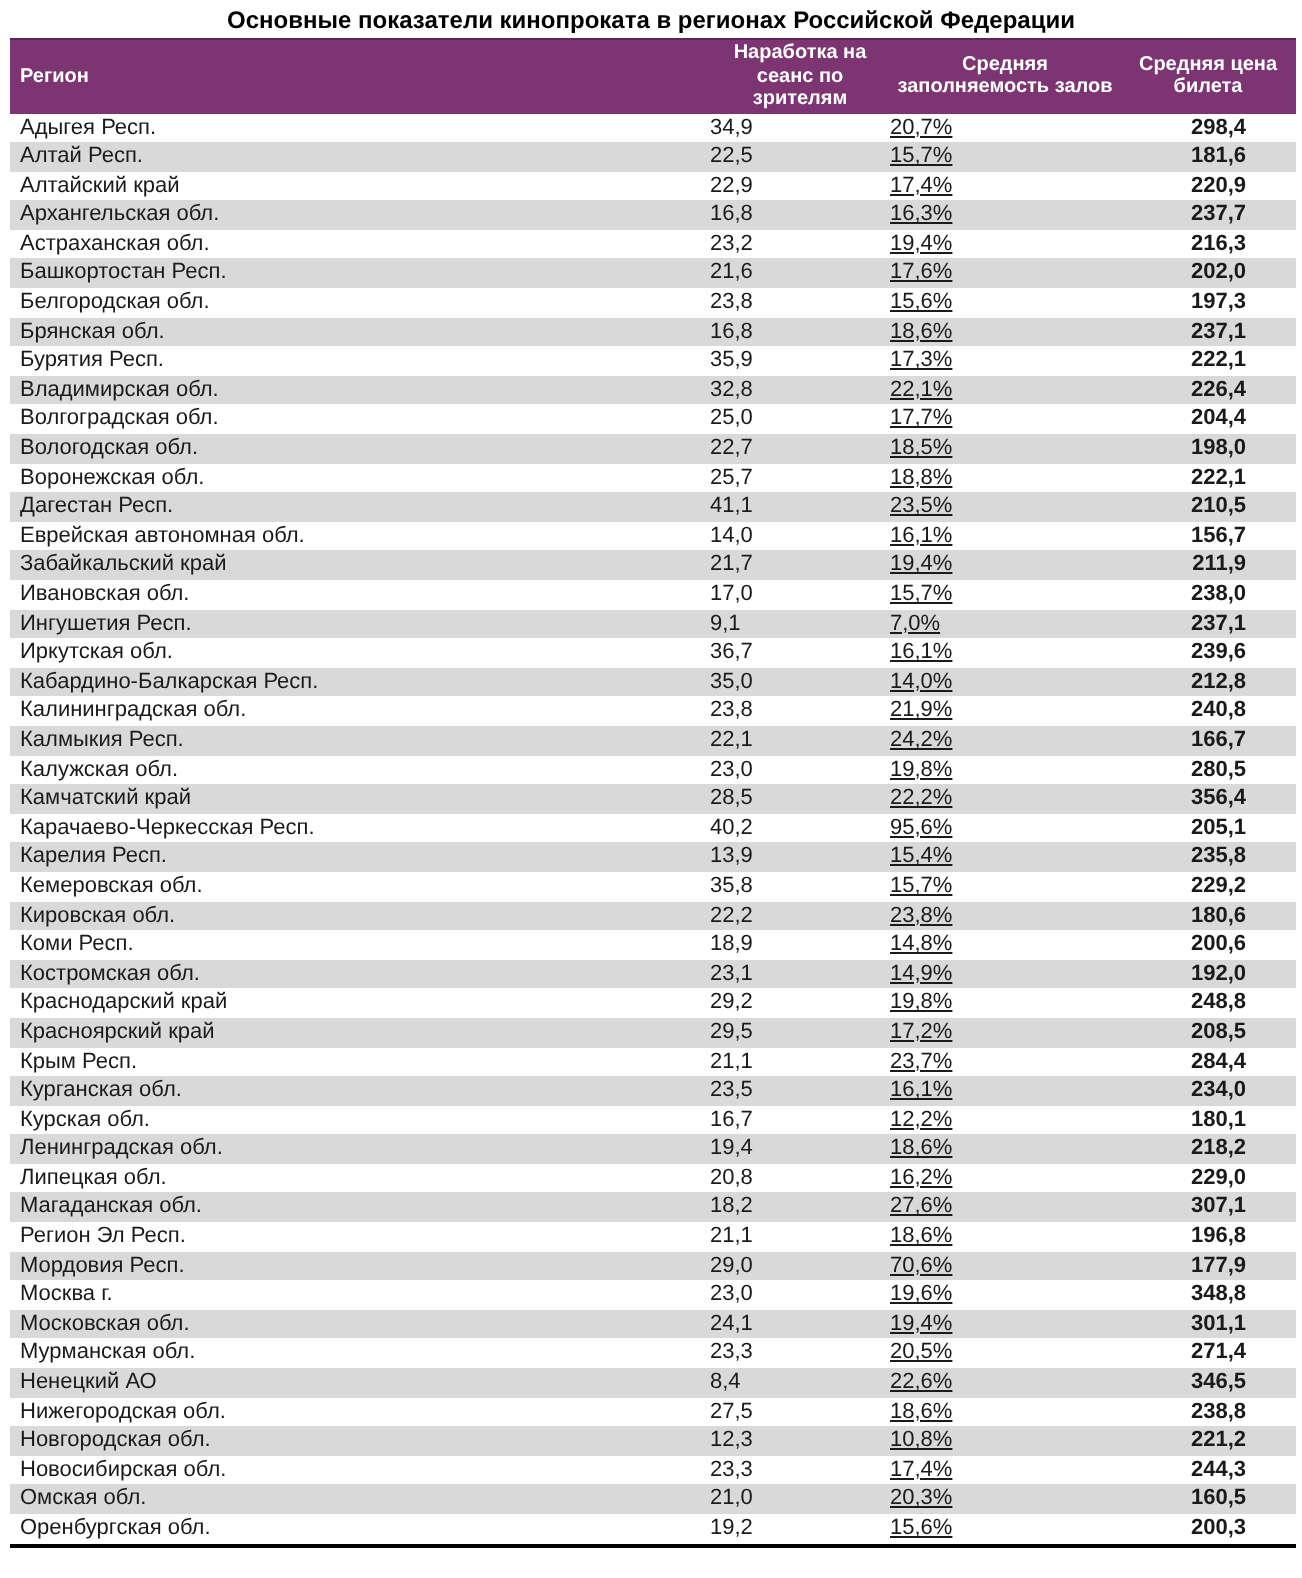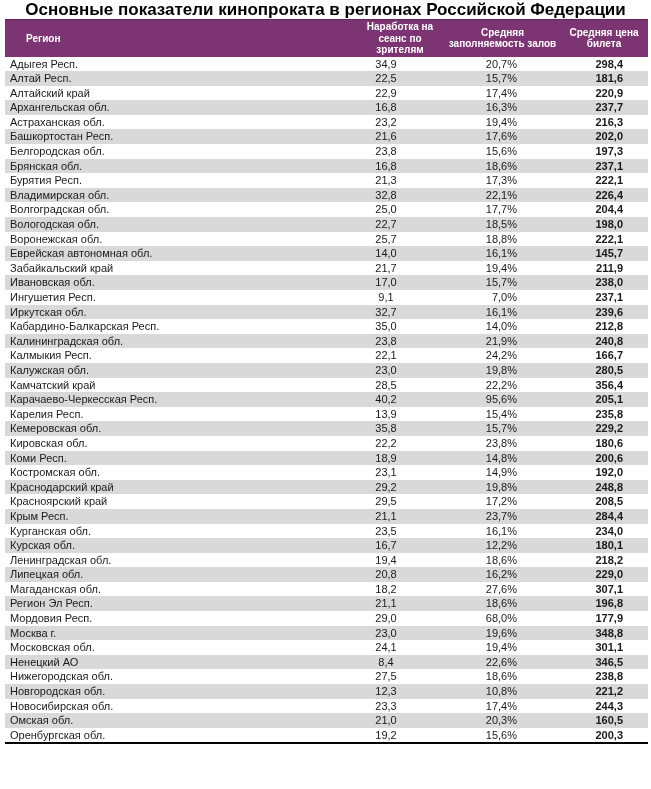--- a/index.html
+++ b/index.html
@@ -7,21 +7,21 @@
   body {
     width: 651px; height: 789px;
     background: #ffffff;
     font-family: "Liberation Sans", sans-serif;
     overflow: hidden;
   }
   .title {
     height: 19px;
     line-height: 20px;
     text-align: center;
-    font-size: 17px;
+    font-size: 12px;
     font-weight: bold;
     color: #000000;
   }
   table.report {
     border-collapse: collapse;
     table-layout: fixed;
     width: 643px;
     margin-left: 5px;
     border-bottom: 2px solid #000000;
   }
@@ -36,36 +36,36 @@
     color: #ffffff;
     font-size: 10px;
     line-height: 11.5px;
     font-weight: bold;
     text-align: center;
     vertical-align: middle;
     padding: 0;
   }
   thead th.th-region {
     text-align: left;
-    padding-left: 21px;
+    padding-left: 5px;
   }
   tbody tr { height: 14.6px; }
   tbody tr:nth-child(even) { background: #d9d9d9; }
   tbody td {
     font-size: 11px;
     line-height: 14.6px;
     padding: 0;
     color: #1a1a1a;
     white-space: nowrap;
     overflow: hidden;
     vertical-align: middle;
   }
   td.cell-region { padding-left: 5px; text-align: left; }
-  td.cell-v1 { text-align: center; padding-right: 28px; }
-  td.cell-v2 { text-align: right; padding-right: 43px; }
+  td.cell-v1 { text-align: left; padding-right: 28px; }
+  td.cell-v2 { padding-right: 43px; text-decoration: underline; }
   td.cell-v3 { text-align: right; padding-right: 25px; font-weight: bold; }
 </style>
 </head>
 <body>
 
 <div>
   <div class="title">Основные показатели кинопроката в регионах Российской Федерации</div>
 
   <table class="report">
     <colgroup>
@@ -126,21 +126,21 @@
           <td class="cell-v3">197,3</td>
         </tr>
         <tr>
           <td class="cell-region">Брянская обл.</td>
           <td class="cell-v1">16,8</td>
           <td class="cell-v2">18,6%</td>
           <td class="cell-v3">237,1</td>
         </tr>
         <tr>
           <td class="cell-region">Бурятия Респ.</td>
-          <td class="cell-v1">21,3</td>
+          <td class="cell-v1">35,9</td>
           <td class="cell-v2">17,3%</td>
           <td class="cell-v3">222,1</td>
         </tr>
         <tr>
           <td class="cell-region">Владимирская обл.</td>
           <td class="cell-v1">32,8</td>
           <td class="cell-v2">22,1%</td>
           <td class="cell-v3">226,4</td>
         </tr>
         <tr>
@@ -155,24 +155,30 @@
           <td class="cell-v2">18,5%</td>
           <td class="cell-v3">198,0</td>
         </tr>
         <tr>
           <td class="cell-region">Воронежская обл.</td>
           <td class="cell-v1">25,7</td>
           <td class="cell-v2">18,8%</td>
           <td class="cell-v3">222,1</td>
         </tr>
         <tr>
+          <td class="cell-region">Дагестан Респ.</td>
+          <td class="cell-v1">41,1</td>
+          <td class="cell-v2">23,5%</td>
+          <td class="cell-v3">210,5</td>
+        </tr>
+        <tr>
           <td class="cell-region">Еврейская автономная обл.</td>
           <td class="cell-v1">14,0</td>
           <td class="cell-v2">16,1%</td>
-          <td class="cell-v3">145,7</td>
+          <td class="cell-v3">156,7</td>
         </tr>
         <tr>
           <td class="cell-region">Забайкальский край</td>
           <td class="cell-v1">21,7</td>
           <td class="cell-v2">19,4%</td>
           <td class="cell-v3">211,9</td>
         </tr>
         <tr>
           <td class="cell-region">Ивановская обл.</td>
           <td class="cell-v1">17,0</td>
@@ -180,21 +186,21 @@
           <td class="cell-v3">238,0</td>
         </tr>
         <tr>
           <td class="cell-region">Ингушетия Респ.</td>
           <td class="cell-v1">9,1</td>
           <td class="cell-v2">7,0%</td>
           <td class="cell-v3">237,1</td>
         </tr>
         <tr>
           <td class="cell-region">Иркутская обл.</td>
-          <td class="cell-v1">32,7</td>
+          <td class="cell-v1">36,7</td>
           <td class="cell-v2">16,1%</td>
           <td class="cell-v3">239,6</td>
         </tr>
         <tr>
           <td class="cell-region">Кабардино-Балкарская Респ.</td>
           <td class="cell-v1">35,0</td>
           <td class="cell-v2">14,0%</td>
           <td class="cell-v3">212,8</td>
         </tr>
         <tr>
@@ -307,34 +313,40 @@
         </tr>
         <tr>
           <td class="cell-region">Регион Эл Респ.</td>
           <td class="cell-v1">21,1</td>
           <td class="cell-v2">18,6%</td>
           <td class="cell-v3">196,8</td>
         </tr>
         <tr>
           <td class="cell-region">Мордовия Респ.</td>
           <td class="cell-v1">29,0</td>
-          <td class="cell-v2">68,0%</td>
+          <td class="cell-v2">70,6%</td>
           <td class="cell-v3">177,9</td>
         </tr>
         <tr>
           <td class="cell-region">Москва г.</td>
           <td class="cell-v1">23,0</td>
           <td class="cell-v2">19,6%</td>
           <td class="cell-v3">348,8</td>
         </tr>
         <tr>
           <td class="cell-region">Московская обл.</td>
           <td class="cell-v1">24,1</td>
           <td class="cell-v2">19,4%</td>
           <td class="cell-v3">301,1</td>
+        </tr>
+        <tr>
+          <td class="cell-region">Мурманская обл.</td>
+          <td class="cell-v1">23,3</td>
+          <td class="cell-v2">20,5%</td>
+          <td class="cell-v3">271,4</td>
         </tr>
         <tr>
           <td class="cell-region">Ненецкий АО</td>
           <td class="cell-v1">8,4</td>
           <td class="cell-v2">22,6%</td>
           <td class="cell-v3">346,5</td>
         </tr>
         <tr>
           <td class="cell-region">Нижегородская обл.</td>
           <td class="cell-v1">27,5</td>

